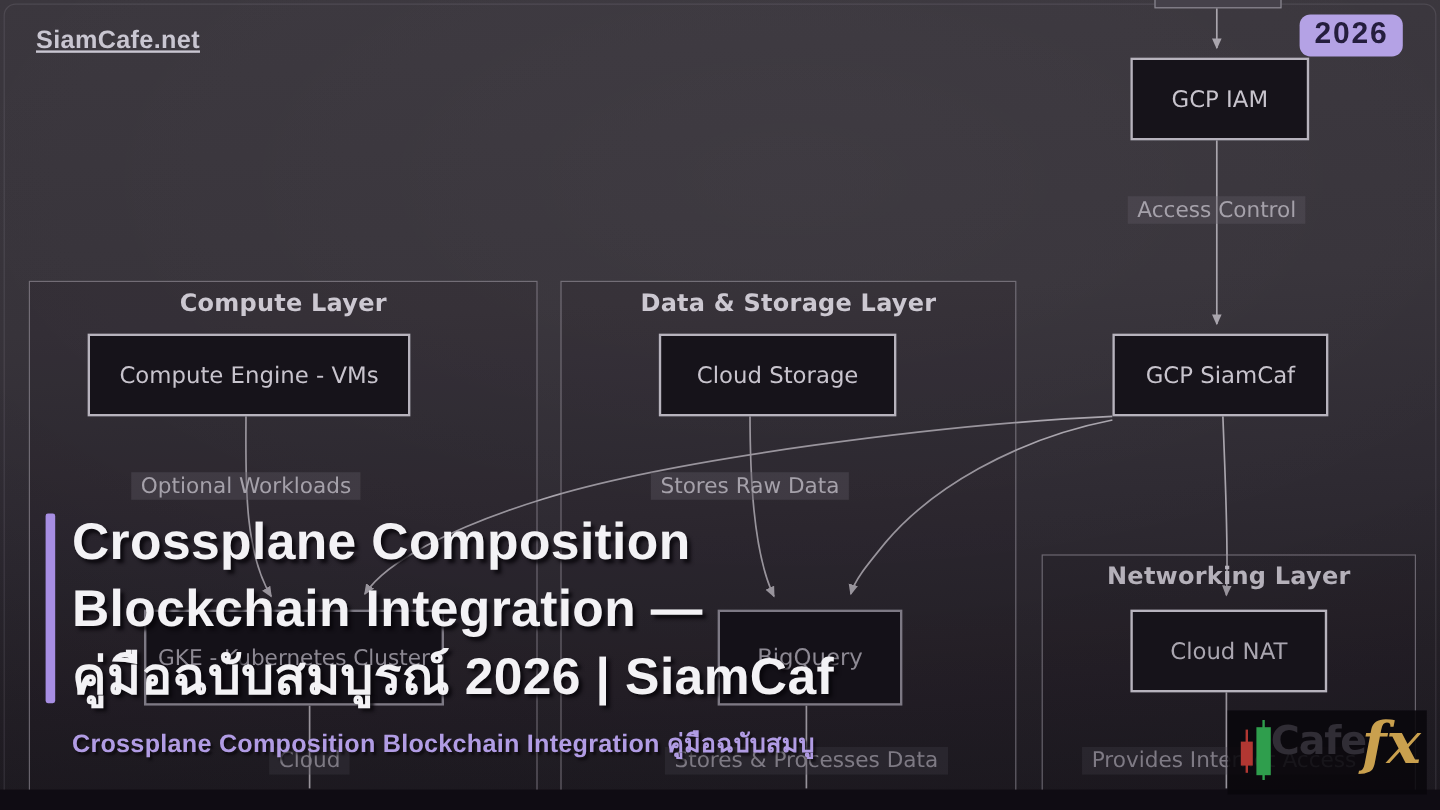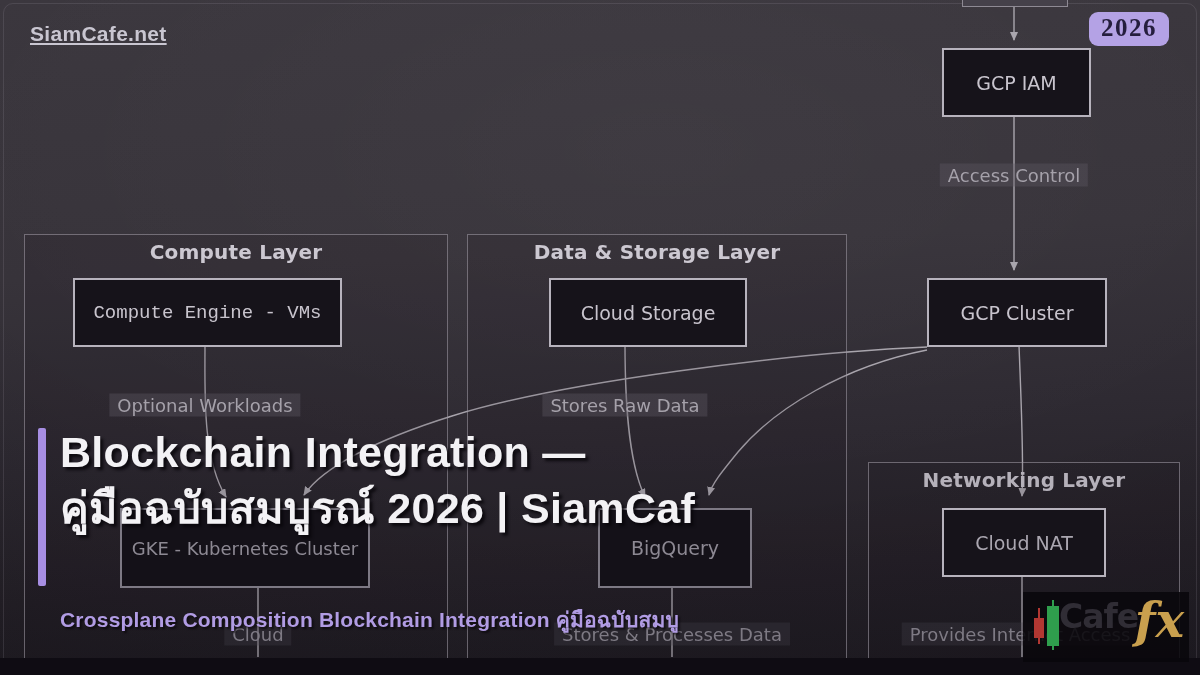--- a/index.html
+++ b/index.html
@@ -20,21 +20,21 @@
   #cluster-network{left:868px;top:462px;width:310px;height:198px;}
   .cluster-title{position:absolute;top:5px;left:0;width:100%;text-align:center;
     font-size:20px;font-weight:700;color:#ccc8d1;letter-spacing:0.2px;}
   #cluster-network .cluster-title{color:#b5b1ba;}
 
   .node{position:absolute;z-index:3;background:#16131a;border:2px solid #b7b3bd;color:#c8c4cd;
     display:flex;align-items:center;justify-content:center;font-size:19px;white-space:nowrap;}
   #node-top-partial{left:962px;top:-10px;width:104px;height:15px;background:#45414a;border:1px solid #8e8a94;}
   #node-iam{left:942px;top:48px;width:145px;height:65px;}
   #node-project{left:927px;top:278px;width:176px;height:65px;}
-  #node-compute-engine{left:73px;top:278px;width:265px;height:65px;font-family:Liberation Mono, monospace;}
+  #node-compute-engine{left:73px;top:278px;width:265px;height:65px;}
   #node-cloud-storage{left:528px;top:278px;width:194px;height:65px;margin-left:21px;}
   #node-gke{left:120px;top:508px;width:246px;height:76px;font-size:18px;}
   #node-bigquery{left:598px;top:508px;width:150px;height:76px;}
   #node-cloud-nat{left:942px;top:508px;width:160px;height:65px;color:#aaa6b0;}
   .node.dim{border-color:#7d7984;color:#8d8993;background:#141118;}
 
   .edge-label{position:absolute;z-index:3;transform:translate(-50%,-50%);
     padding:1px 8px;background:rgba(94,90,100,0.38);color:#a5a1aa;font-size:18px;white-space:nowrap;}
   #lbl-access{left:1014px;top:175px;}
   #lbl-optional{left:205px;top:405px;}
@@ -44,21 +44,21 @@
   #lbl-internet{left:1020px;top:634px;}
   .edge-label.dim{color:#7e7a84;background:rgba(70,66,76,0.30);}
 
   #bottom-bar{position:absolute;left:0;top:658px;width:1200px;height:17px;z-index:4;background:#0f0c13;}
 
   
   #brand{position:absolute;left:30px;top:22px;z-index:5;font-size:21px;font-weight:700;
     color:#c9c6d1;letter-spacing:0.3px;font-family:"Liberation Sans",sans-serif;text-decoration:underline;}
   #badge{position:absolute;right:31px;top:12px;z-index:5;background:#b4a2e5;color:#251e3e;
     font-size:25px;font-weight:800;letter-spacing:1.5px;padding:2px 12px 4px;border-radius:9px;
-    font-family:Liberation Serif, serif;}
+    font-family:Liberation Sans, sans-serif;}
   #title-block{position:absolute;left:38px;top:424px;z-index:5;}
   #accent-bar{position:absolute;left:0;top:4px;width:8px;height:158px;background:#a78ee3;border-radius:2px;}
   #title{margin-left:22px;font-size:43px;line-height:56px;font-weight:700;color:#f3f2f5;
     letter-spacing:0.3px;text-shadow:3px 3px 3px rgba(8,6,10,0.85);font-family:"Liberation Sans",sans-serif;}
   #subtitle{position:absolute;left:60px;top:603px;z-index:5;font-size:21px;font-weight:700;color:#b19ce4;
     letter-spacing:0.2px;text-shadow:2px 2px 2px rgba(8,6,10,0.7);font-family:"Liberation Sans",sans-serif;}
 
   #watermark{position:absolute;left:1023px;top:592px;width:166px;height:70px;z-index:6;
     background:rgba(9,7,11,0.88);}
   .wick-red{position:absolute;left:15px;top:16px;width:2px;height:36px;background:#b23732;}
@@ -101,21 +101,21 @@
   </div>
   <div class="cluster" id="cluster-data">
     <div class="cluster-title">Data &amp; Storage Layer</div>
   </div>
   <div class="cluster" id="cluster-network">
     <div class="cluster-title">Networking Layer</div>
   </div>
 
   <div class="node" id="node-top-partial"></div>
   <div class="node" id="node-iam">GCP IAM</div>
-  <div class="node" id="node-project">GCP Cluster</div>
+  <div class="node" id="node-project">GCP SiamCaf</div>
   <div class="node" id="node-compute-engine">Compute Engine - VMs</div>
   <div class="node" id="node-cloud-storage">Cloud Storage</div>
   <div class="node dim" id="node-gke">GKE - Kubernetes Cluster</div>
   <div class="node dim" id="node-bigquery">BigQuery</div>
   <div class="node" id="node-cloud-nat">Cloud NAT</div>
 
   <div class="edge-label" id="lbl-access">Access Control</div>
   <div class="edge-label" id="lbl-optional">Optional Workloads</div>
   <div class="edge-label" id="lbl-raw">Stores Raw Data</div>
   <div class="edge-label dim" id="lbl-runs">Cloud</div>
@@ -123,20 +123,21 @@
   <div class="edge-label dim" id="lbl-internet">Provides Internet Access</div>
 
   <div id="bottom-bar"></div>
 
   <div id="brand">SiamCafe.net</div>
   <div id="badge">2026</div>
 
   <div id="title-block">
     <div id="accent-bar"></div>
     <div id="title">
+      <div>Crossplane Composition</div>
       <div>Blockchain Integration —</div>
       <div>คู่มือฉบับสมบูรณ์ 2026 | SiamCaf</div>
     </div>
   </div>
   <div id="subtitle">Crossplane Composition Blockchain Integration คู่มือฉบับสมบู</div>
 
   <div id="watermark">
     <span class="wick-red"></span>
     <span class="body-red"></span>
     <span class="wick-green"></span>

